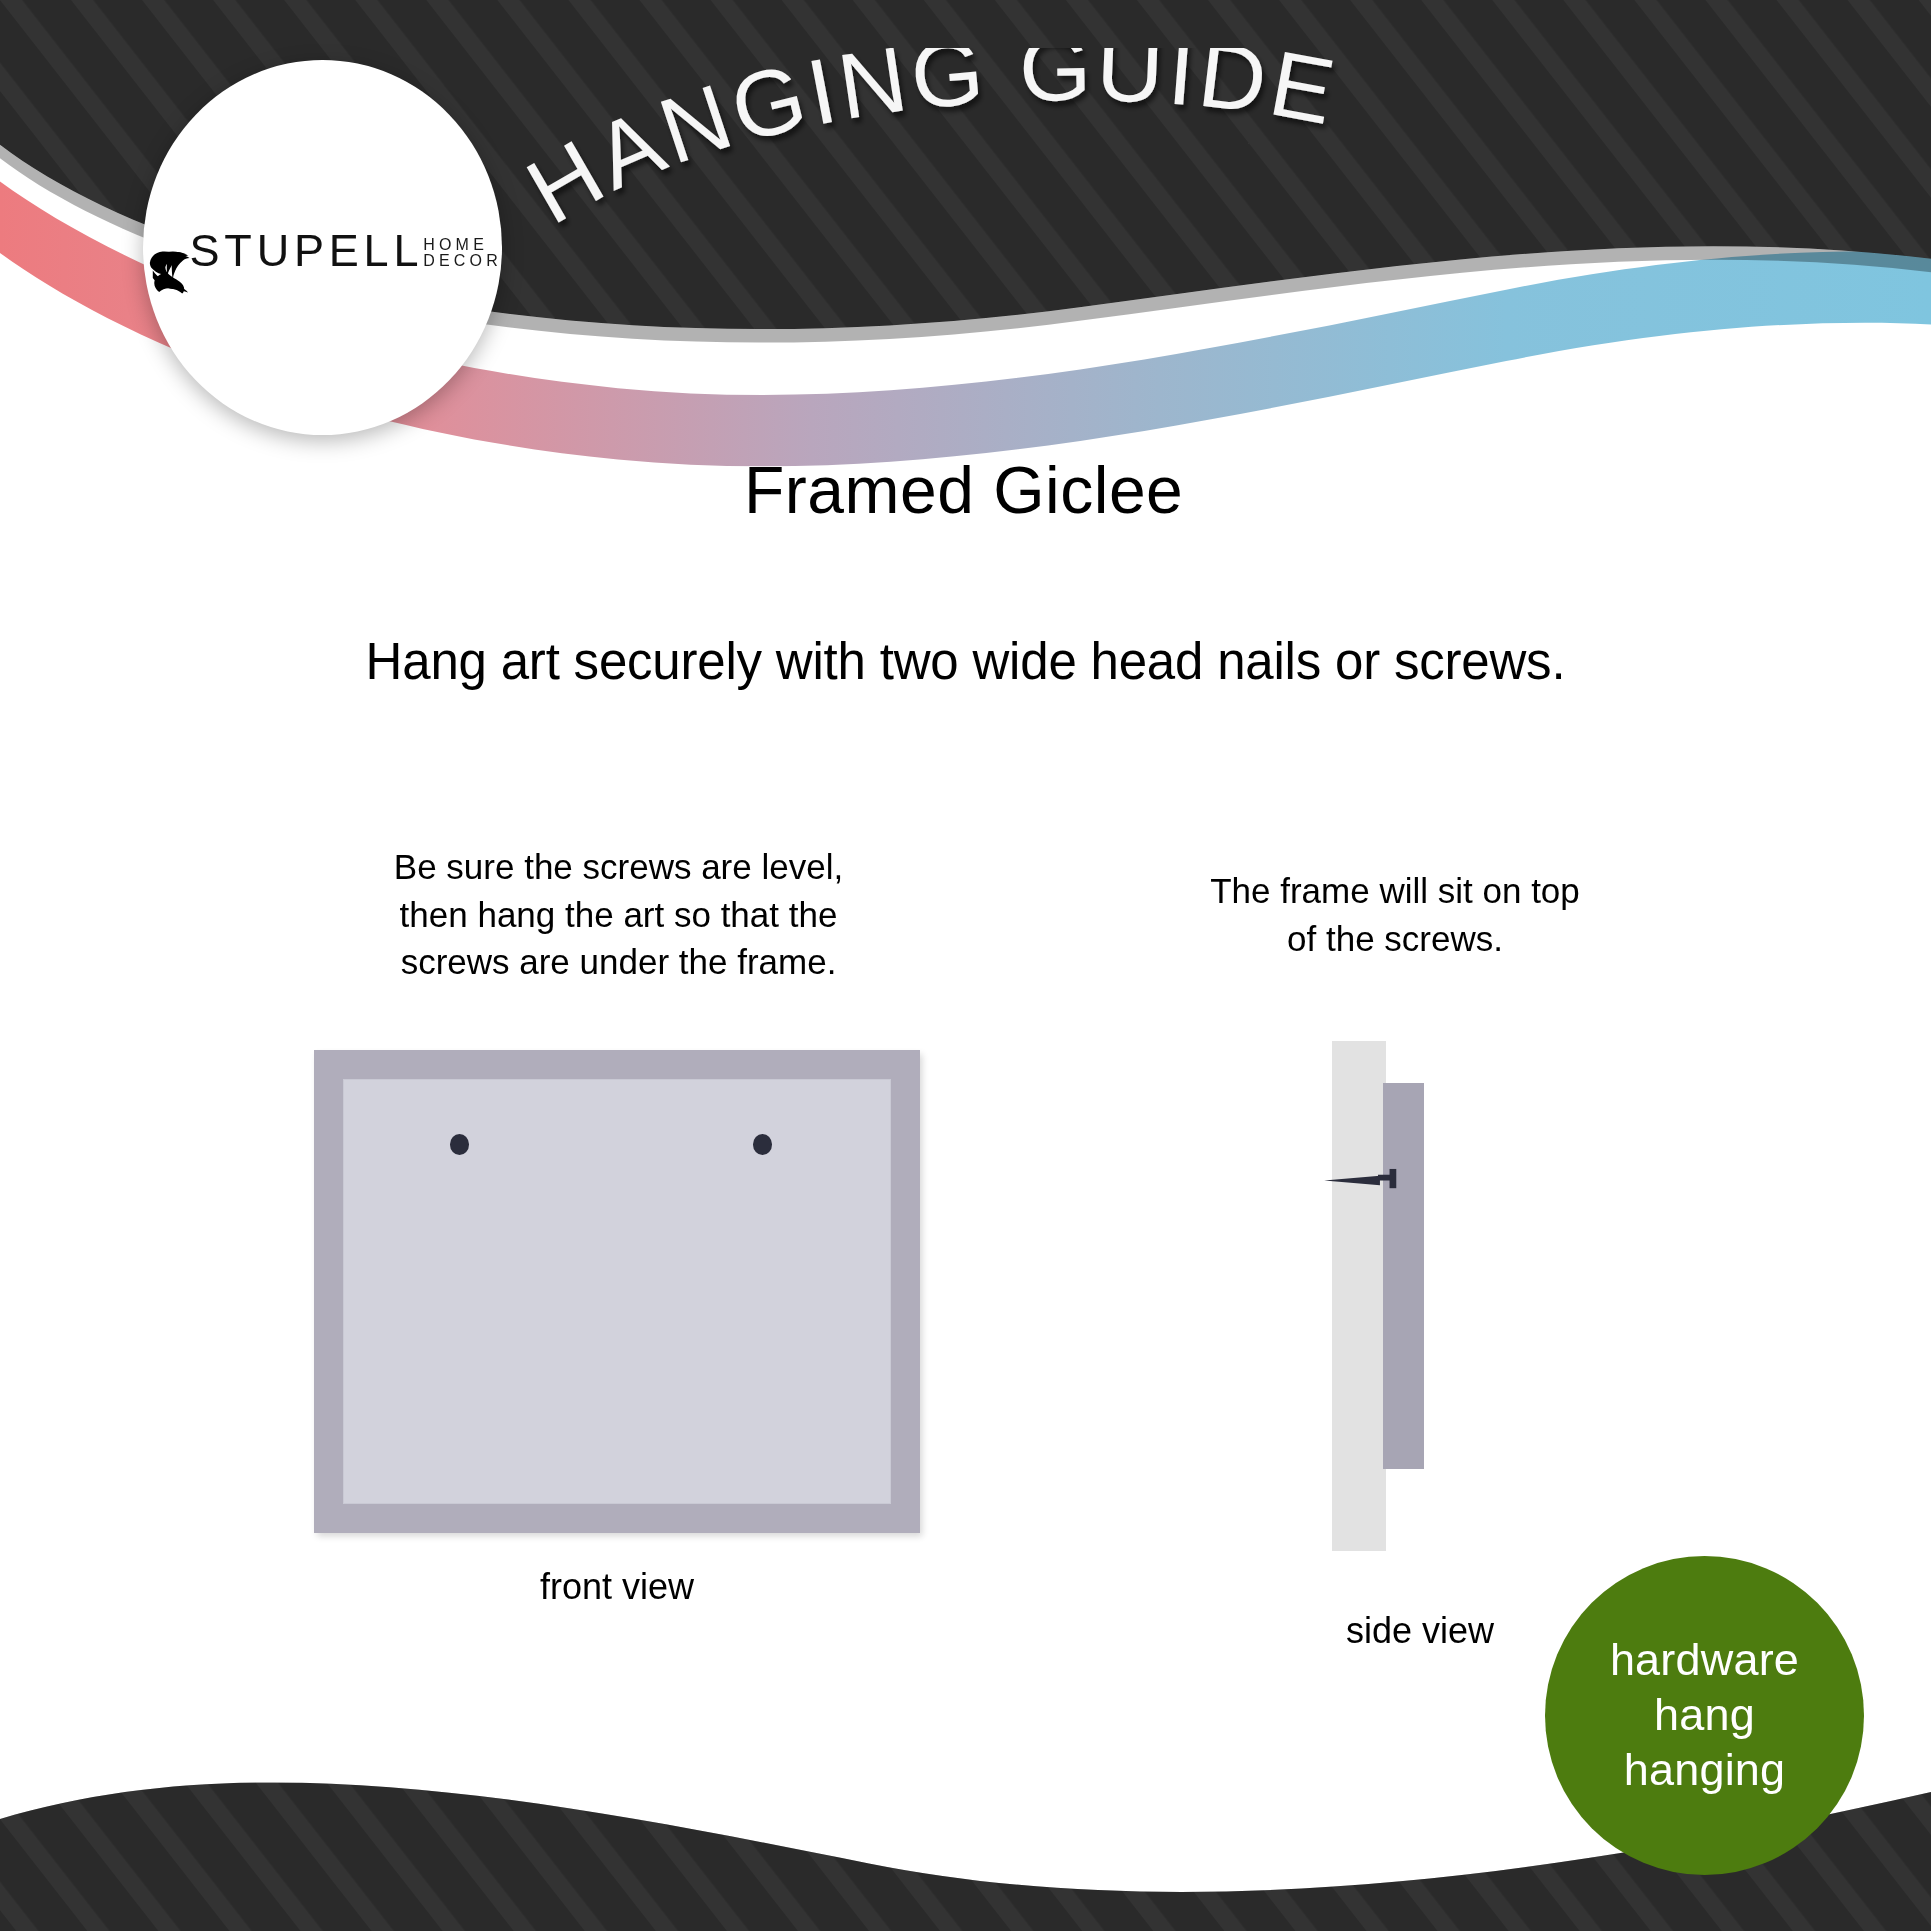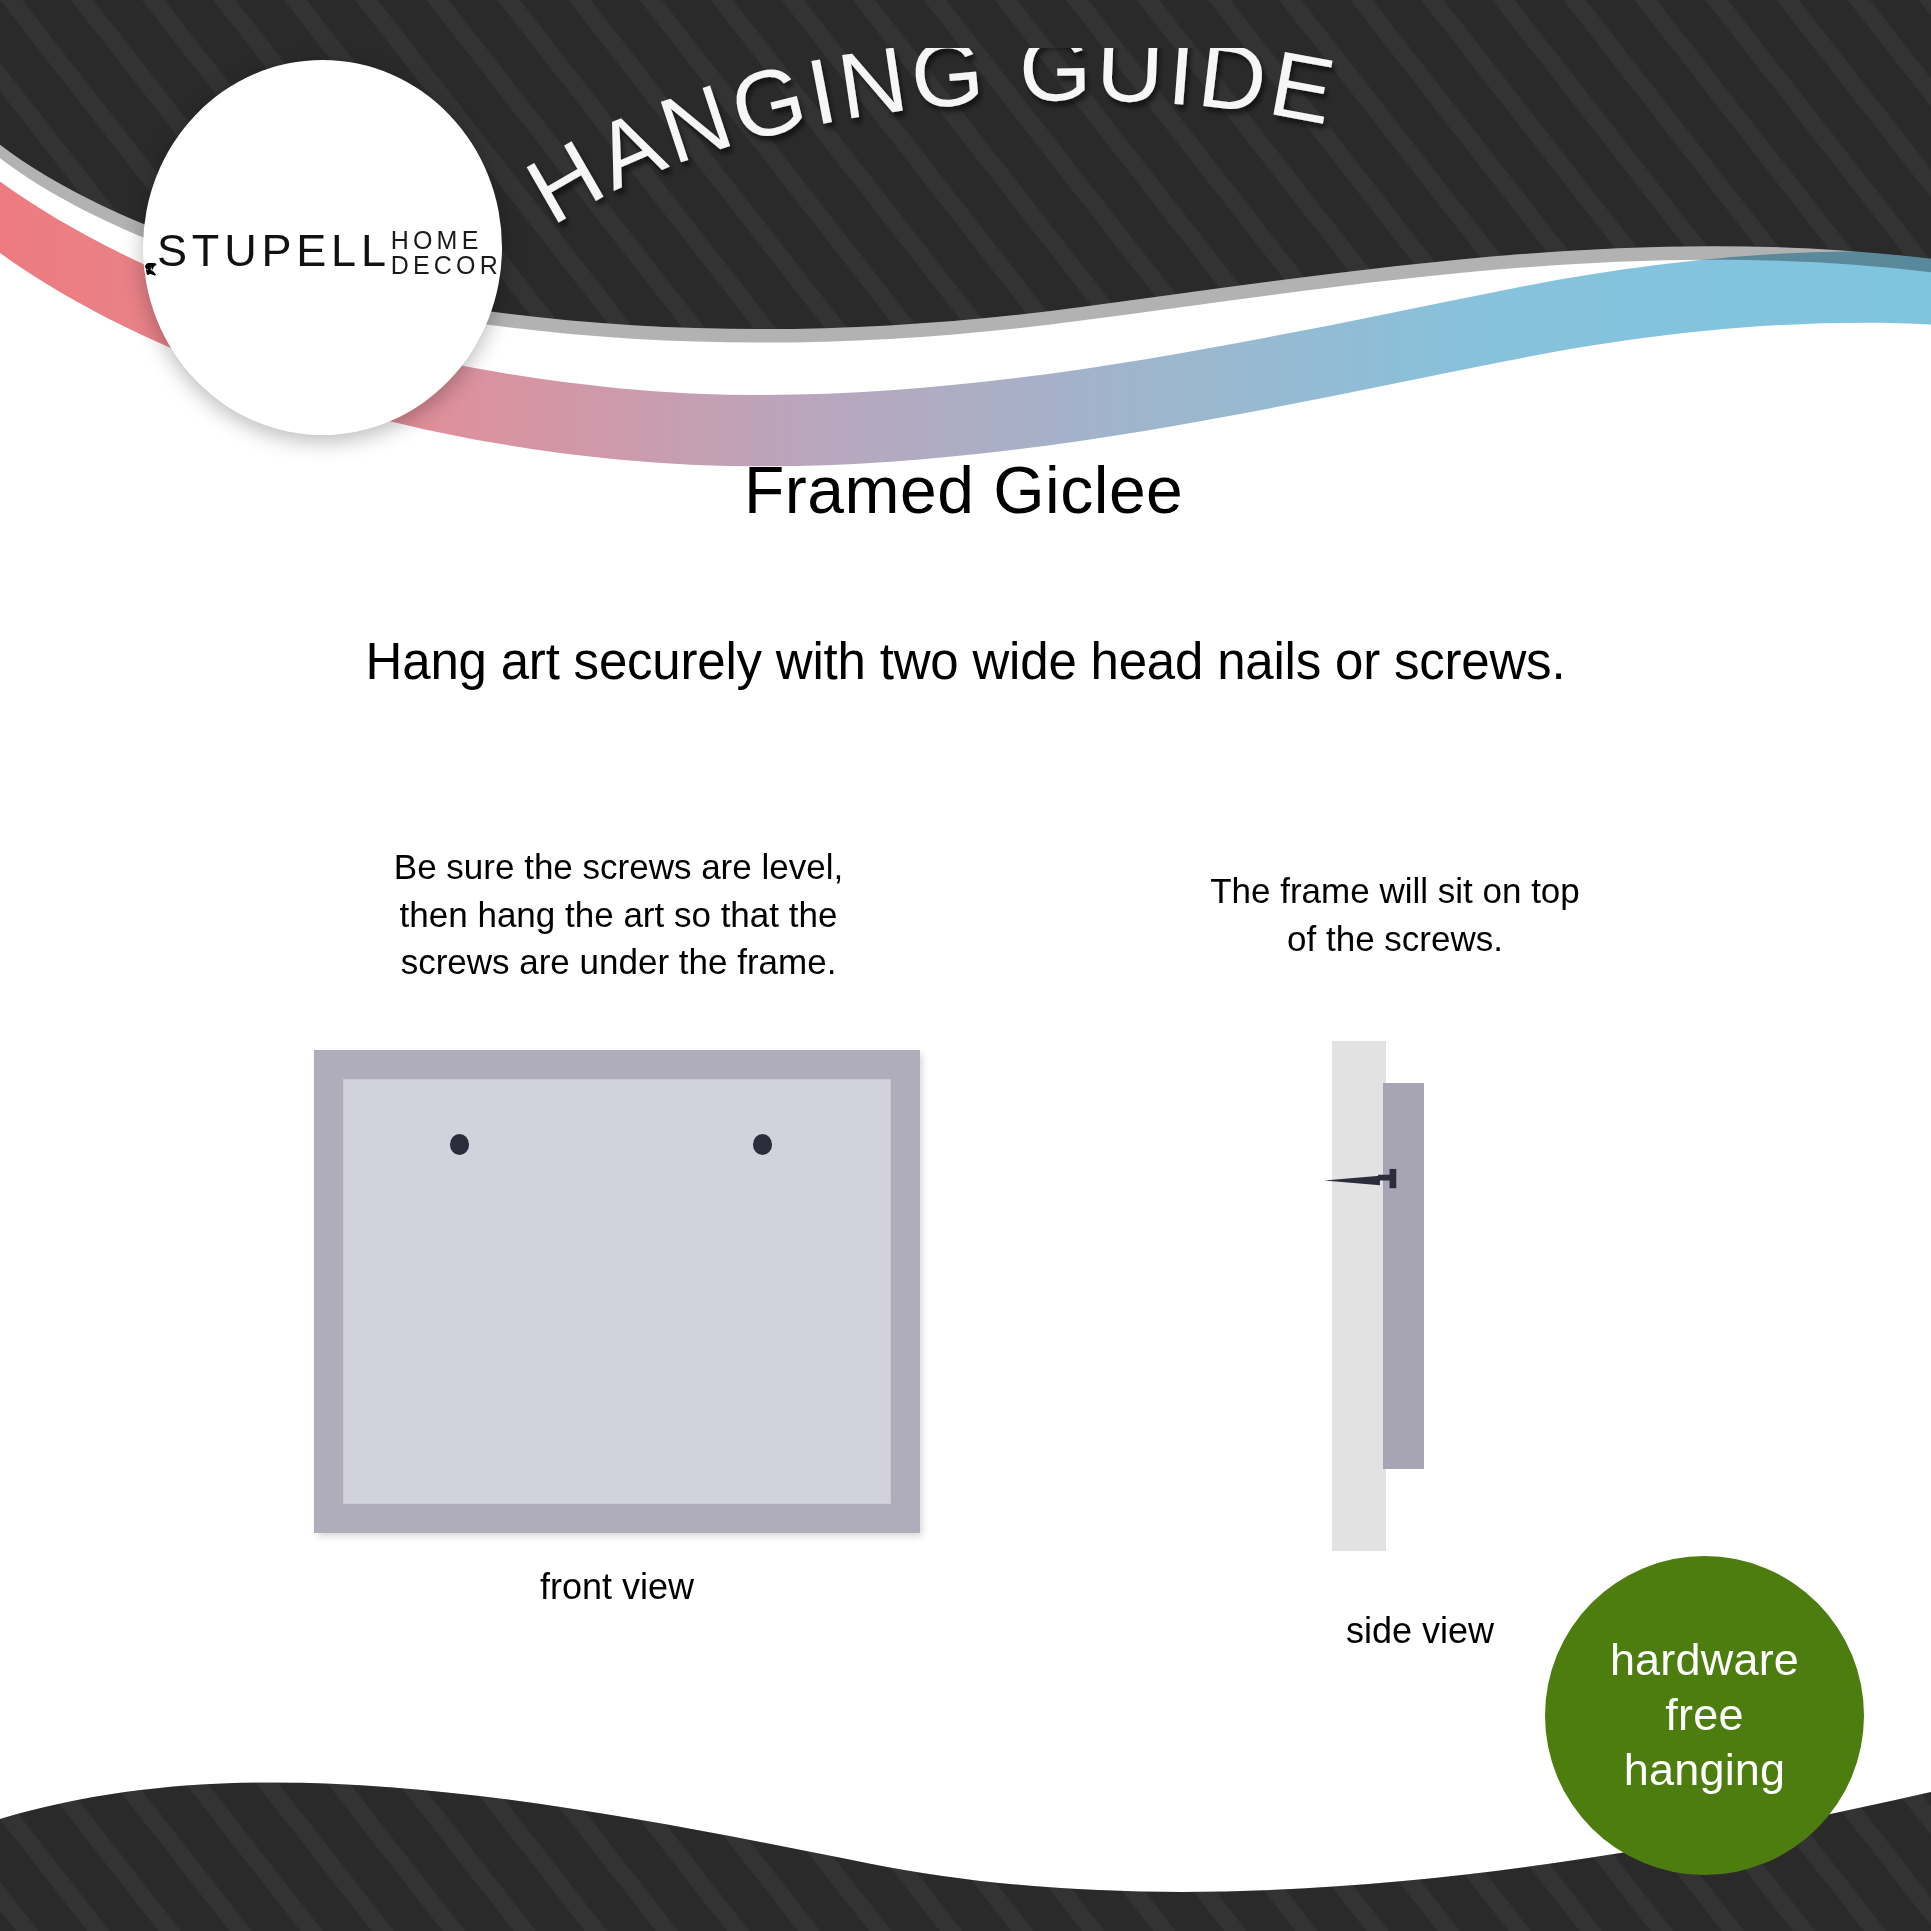--- a/index.html
+++ b/index.html
@@ -57,21 +57,21 @@
     font-family: "Liberation Sans", sans-serif;
     font-size: 45px;
     letter-spacing: 4.8px;
     color: #111111;
     font-weight: 400;
     margin-top: 5.8px;
     line-height: 1;
   }
   #logo-subword {
     font-family: "Liberation Sans", sans-serif;
-    font-size: 25px;
+    font-size: 16px;
     letter-spacing: 4.2px;
     color: #1a1a1a;
     font-weight: 300;
     margin-top: 11.6px;
     line-height: 1;
   }
 
   
   #header-title-svg {
     position: absolute;
@@ -376,18 +376,18 @@
     <svg id="side-nail" viewBox="0 0 90 26" xmlns="http://www.w3.org/2000/svg">
       <path d="M2,13 L60,8 L60,18 Z" fill="#2b2d3c"></path>
       <rect x="58" y="7" width="16" height="6" fill="#2b2d3c"></rect>
       <rect x="70" y="1" width="7" height="20" fill="#2b2d3c"></rect>
     </svg>
   </div>
   <div class="view-label" id="label-side">side view</div>
 
   <div id="hw-badge">
     <div class="hw-line">hardware</div>
-    <div class="hw-line">free</div>
+    <div class="hw-line">hang</div>
     <div class="hw-line">hanging</div>
   </div>
 
 </div>
 
 
 </body></html>

